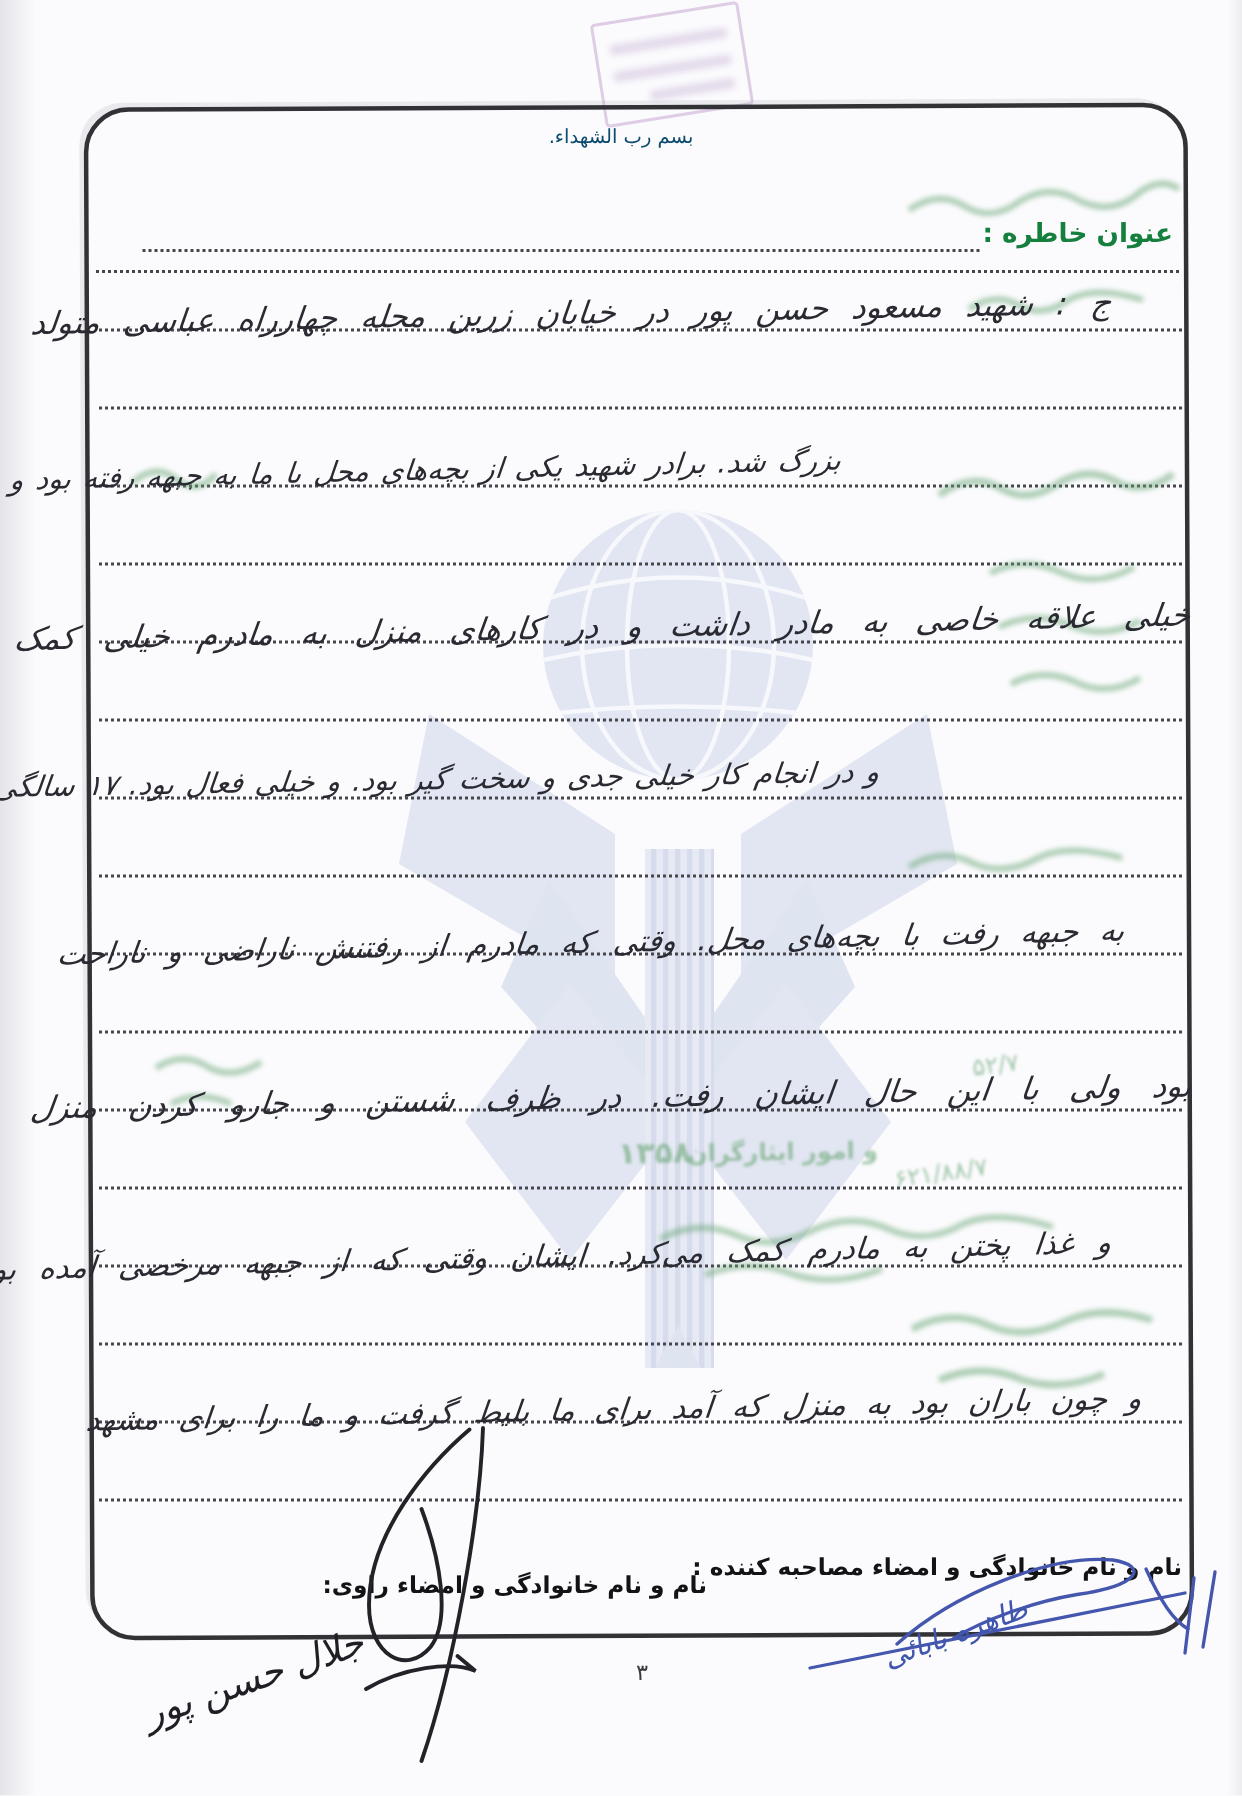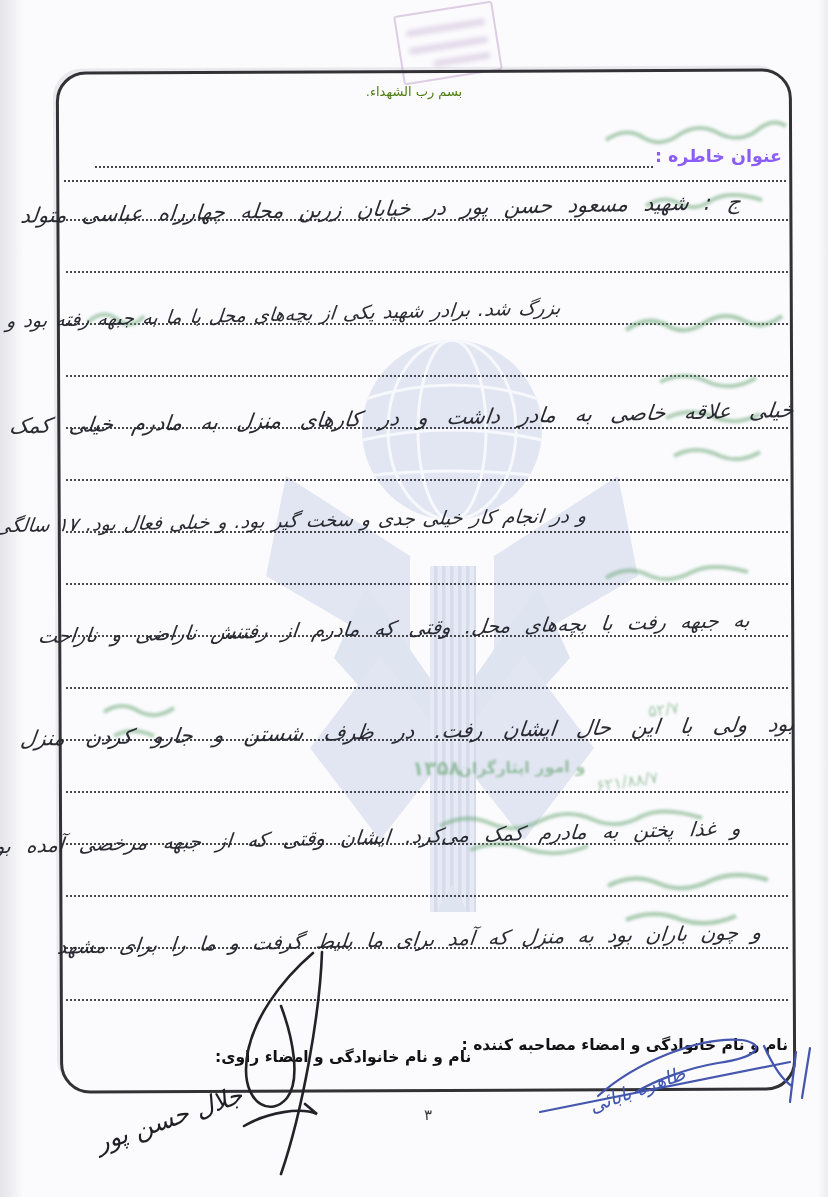--- a/index.html
+++ b/index.html
@@ -14,23 +14,23 @@
     background:linear-gradient(270deg,#ededf1,rgba(251,251,253,0));}
 
   
   .form-border{position:absolute;left:58px;top:70px;width:730px;height:1016px;
     border:3px solid #313136;border-radius:30px;
     box-shadow:-4px -4px 0 -1px rgba(168,168,180,.20);
     transform:rotate(-.25deg);}
 
   
   .bismillah{position:absolute;top:84px;left:0;width:828px;text-align:center;
-    font-size:13px;color:#4d7c0f;letter-spacing:1px;}
+    font-size:13px;color:#0c4a6e;letter-spacing:1px;}
   .title-label{position:absolute;top:146px;right:46px;font-size:17.5px;font-weight:bold;
-    color:#8b5cf6;direction:rtl;}
+    color:#15803d;direction:rtl;}
   .dotline{border-bottom:2.5px dotted #45454b;position:absolute;height:0;}
   .title-dots-1{left:95px;top:166px;width:558px;}
   .title-dots-2{left:64px;top:180px;width:722px;}
 
   
   .rule{position:absolute;left:66px;width:722px;border-bottom:2.5px dotted #46464c;height:0;}
 
   
   .stamp-top{position:absolute;left:398px;top:8px;width:96px;height:66px;
     border:2px solid rgba(186,148,198,.45);border-radius:3px;

